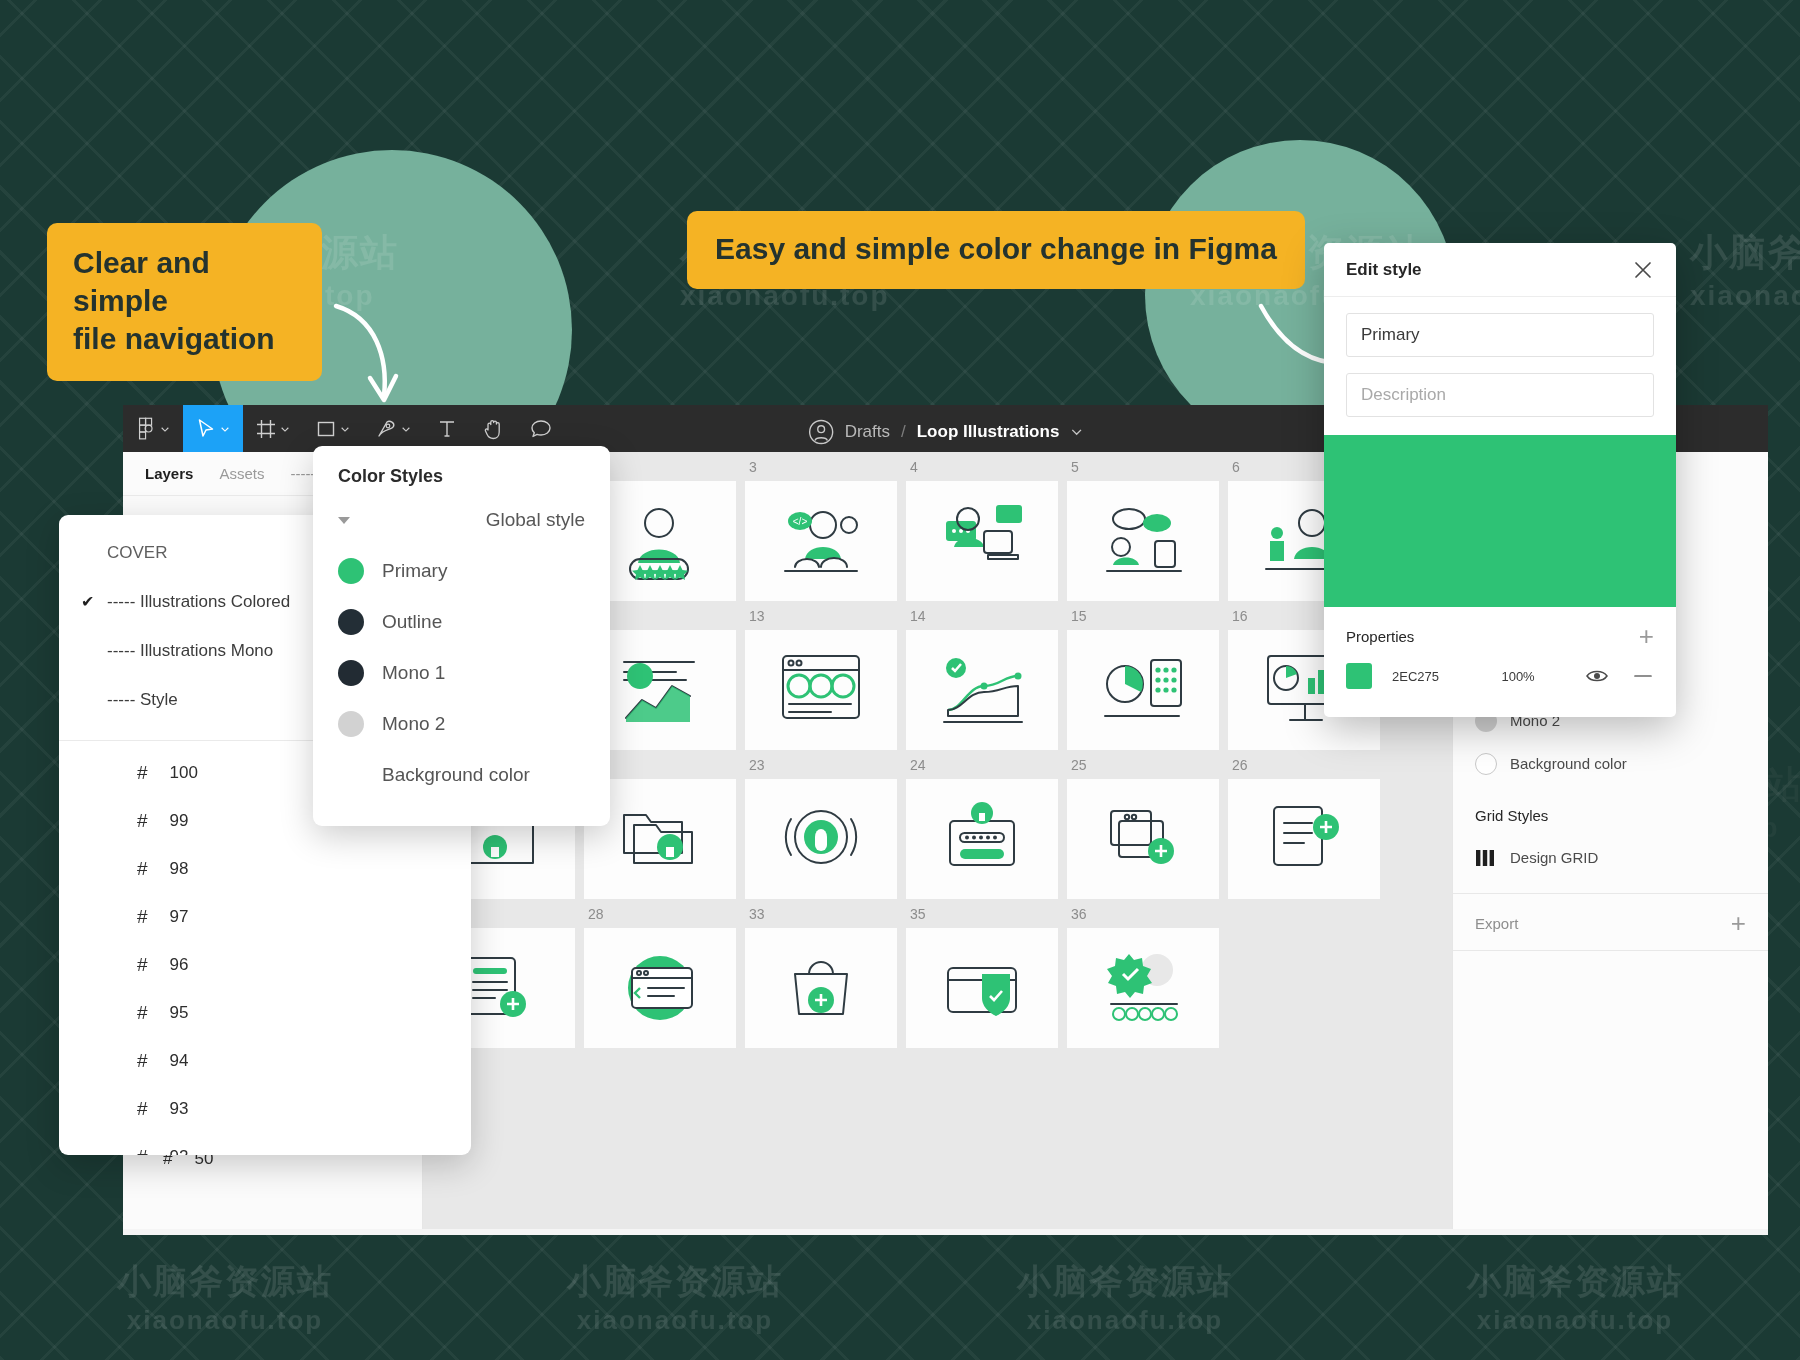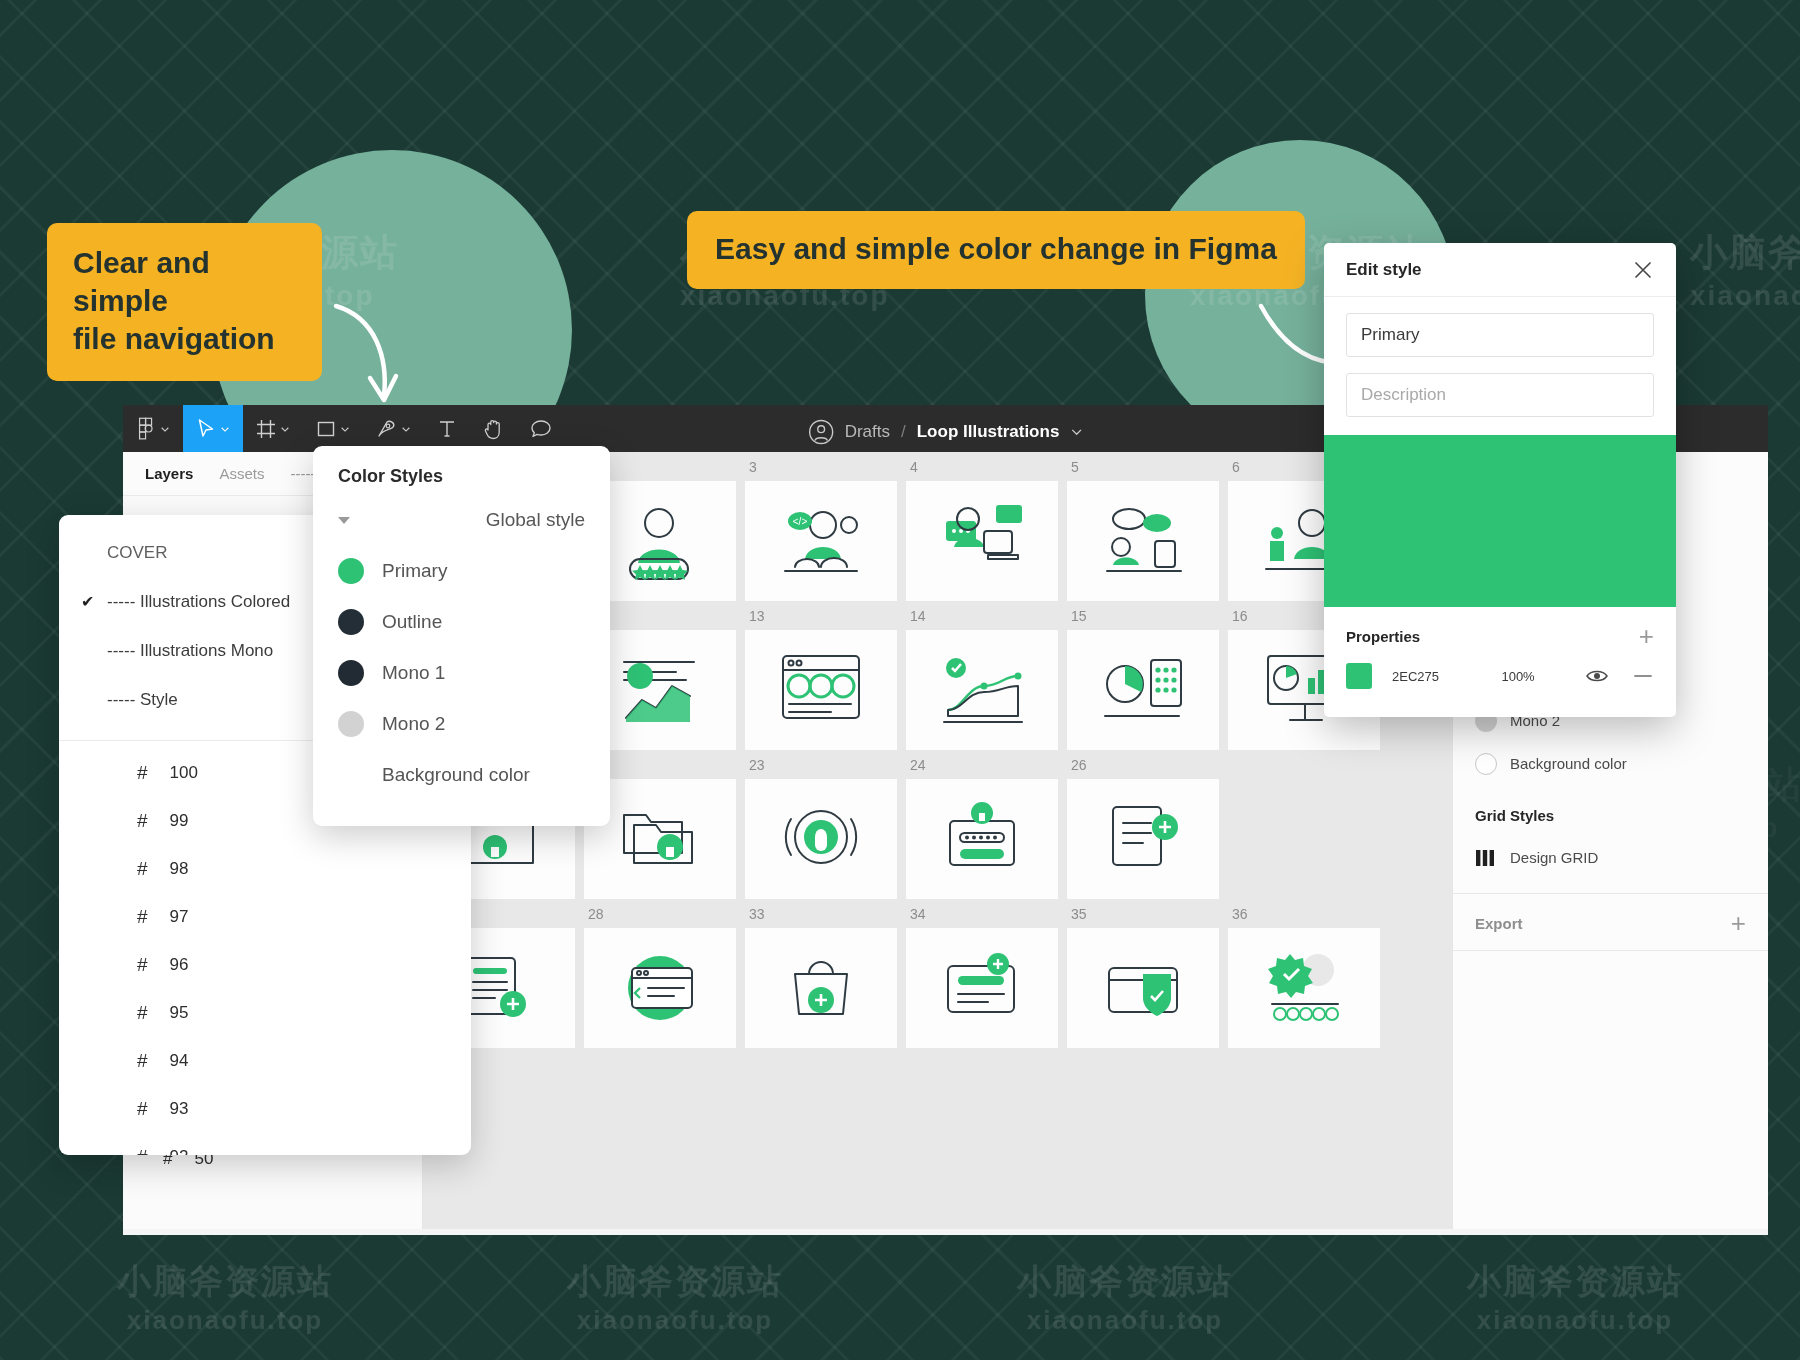--- a/index.html
+++ b/index.html
@@ -128,21 +128,21 @@
   }
   .cell .art svg { display: block; }
 
   
   #right-panel {
     width: 316px; background: #FCFCFC;
     border-left: 1px solid #E6E6E6;
     flex: none; padding: 0;
   }
   .rp-section { padding: 16px 22px 6px; }
-  .rp-title { font-size: 15px; font-weight: 700; color: #262626; margin-bottom: 12px; }
+  .rp-title { font-size: 15px; font-weight: 400; color: #262626; margin-bottom: 12px; }
   .rp-row {
     display: flex; align-items: center; gap: 13px;
     height: 43px; font-size: 15px; color: #4B4B4B;
   }
   .dot { width: 22px; height: 22px; border-radius: 50%; flex: none; }
   .rp-divider { height: 1px; background: #E8E8E8; margin: 8px 0 0; }
   .rp-head-row { display: flex; align-items: center; justify-content: space-between; }
   .plus { font-size: 26px; color: #9A9A9A; line-height: 1; }
 
   
@@ -622,20 +622,33 @@
                     <circle cx="29" cy="42.5" r="2" fill="#2F3B42"></circle>
                     <circle cx="36" cy="42.5" r="2" fill="#2F3B42"></circle>
                     <circle cx="43" cy="42.5" r="2" fill="#2F3B42"></circle>
                     <circle cx="50" cy="42.5" r="2" fill="#2F3B42"></circle>
                     <circle cx="57" cy="42.5" r="2" fill="#2F3B42"></circle>
                     <rect x="22" y="54" width="44" height="10" rx="5" fill="#2EC275"></rect>
                   </svg>
                 </div>
               </div>
               <div class="cell">
+                <div class="num">25</div>
+                <div class="art">
+                  <svg width="88" height="88" viewBox="0 0 88 88">
+                    <rect x="12" y="16" width="40" height="34" rx="3" stroke="#2F3B42" stroke-width="2" fill="none" stroke-linejoin="round" stroke-linecap="round"></rect>
+                    <rect x="20" y="26" width="44" height="36" rx="3" stroke="#2F3B42" stroke-width="2" fill="none" stroke-linejoin="round" stroke-linecap="round"></rect>
+                    <circle cx="28" cy="22" r="2.2" stroke="#2F3B42" stroke-width="2" fill="none" stroke-linejoin="round" stroke-linecap="round"></circle>
+                    <circle cx="35" cy="22" r="2.2" stroke="#2F3B42" stroke-width="2" fill="none" stroke-linejoin="round" stroke-linecap="round"></circle>
+                    <circle cx="62" cy="56" r="13" fill="#2EC275"></circle>
+                    <path d="M62 50 v12 M56 56 h12" stroke="#fff" stroke-width="2.6"></path>
+                  </svg>
+                </div>
+              </div>
+              <div class="cell">
                 <div class="num">26</div>
                 <div class="art">
                   <svg width="88" height="88" viewBox="0 0 88 88">
                     <rect x="14" y="12" width="48" height="58" rx="4" stroke="#2F3B42" stroke-width="2" fill="none" stroke-linejoin="round" stroke-linecap="round"></rect>
                     <path d="M24 28 H52 M24 38 H52 M24 48 H44" stroke="#2F3B42" stroke-width="2" fill="none" stroke-linejoin="round" stroke-linecap="round"></path>
                     <circle cx="66" cy="32" r="13" fill="#2EC275"></circle>
                     <path d="M66 26 v12 M60 32 h12" stroke="#fff" stroke-width="2.6"></path>
                   </svg>
                 </div>
               </div>
@@ -668,32 +681,20 @@
                 </div>
               </div>
               <div class="cell">
                 <div class="num">33</div>
                 <div class="art">
                   <svg width="88" height="88" viewBox="0 0 88 88">
                     <path d="M18 30 H70 L66 70 H22 Z" stroke="#2F3B42" stroke-width="2" fill="none" stroke-linejoin="round" stroke-linecap="round"></path>
                     <path d="M32 30 a12 12 0 0 1 24 0" stroke="#2F3B42" stroke-width="2" fill="none" stroke-linejoin="round" stroke-linecap="round"></path>
                     <circle cx="44" cy="56" r="13" fill="#2EC275"></circle>
                     <path d="M44 50 v12 M38 56 h12" stroke="#fff" stroke-width="2.6"></path>
-                  </svg>
-                </div>
-              </div>
-              <div class="cell">
-                <div class="num">34</div>
-                <div class="art">
-                  <svg width="88" height="88" viewBox="0 0 88 88">
-                    <rect x="10" y="22" width="66" height="46" rx="5" stroke="#2F3B42" stroke-width="2" fill="none" stroke-linejoin="round" stroke-linecap="round"></rect>
-                    <rect x="20" y="32" width="46" height="9" rx="4.5" fill="#2EC275"></rect>
-                    <path d="M20 50 H66 M20 58 H50" stroke="#2F3B42" stroke-width="2" fill="none" stroke-linejoin="round" stroke-linecap="round"></path>
-                    <circle cx="60" cy="20" r="11" fill="#2EC275"></circle>
-                    <path d="M60 15 v10 M55 20 h10" stroke="#fff" stroke-width="2.4"></path>
                   </svg>
                 </div>
               </div>
               <div class="cell">
                 <div class="num">35</div>
                 <div class="art">
                   <svg width="88" height="88" viewBox="0 0 88 88">
                     <rect x="10" y="24" width="68" height="44" rx="5" stroke="#2F3B42" stroke-width="2" fill="none" stroke-linejoin="round" stroke-linecap="round"></rect>
                     <path d="M10 36 H78" stroke="#2F3B42" stroke-width="2" fill="none" stroke-linejoin="round" stroke-linecap="round"></path>
                     <path d="M44 30 L72 30 L72 54 C72 66 58 72 58 72 C58 72 44 66 44 54 Z" fill="#2EC275"></path>

